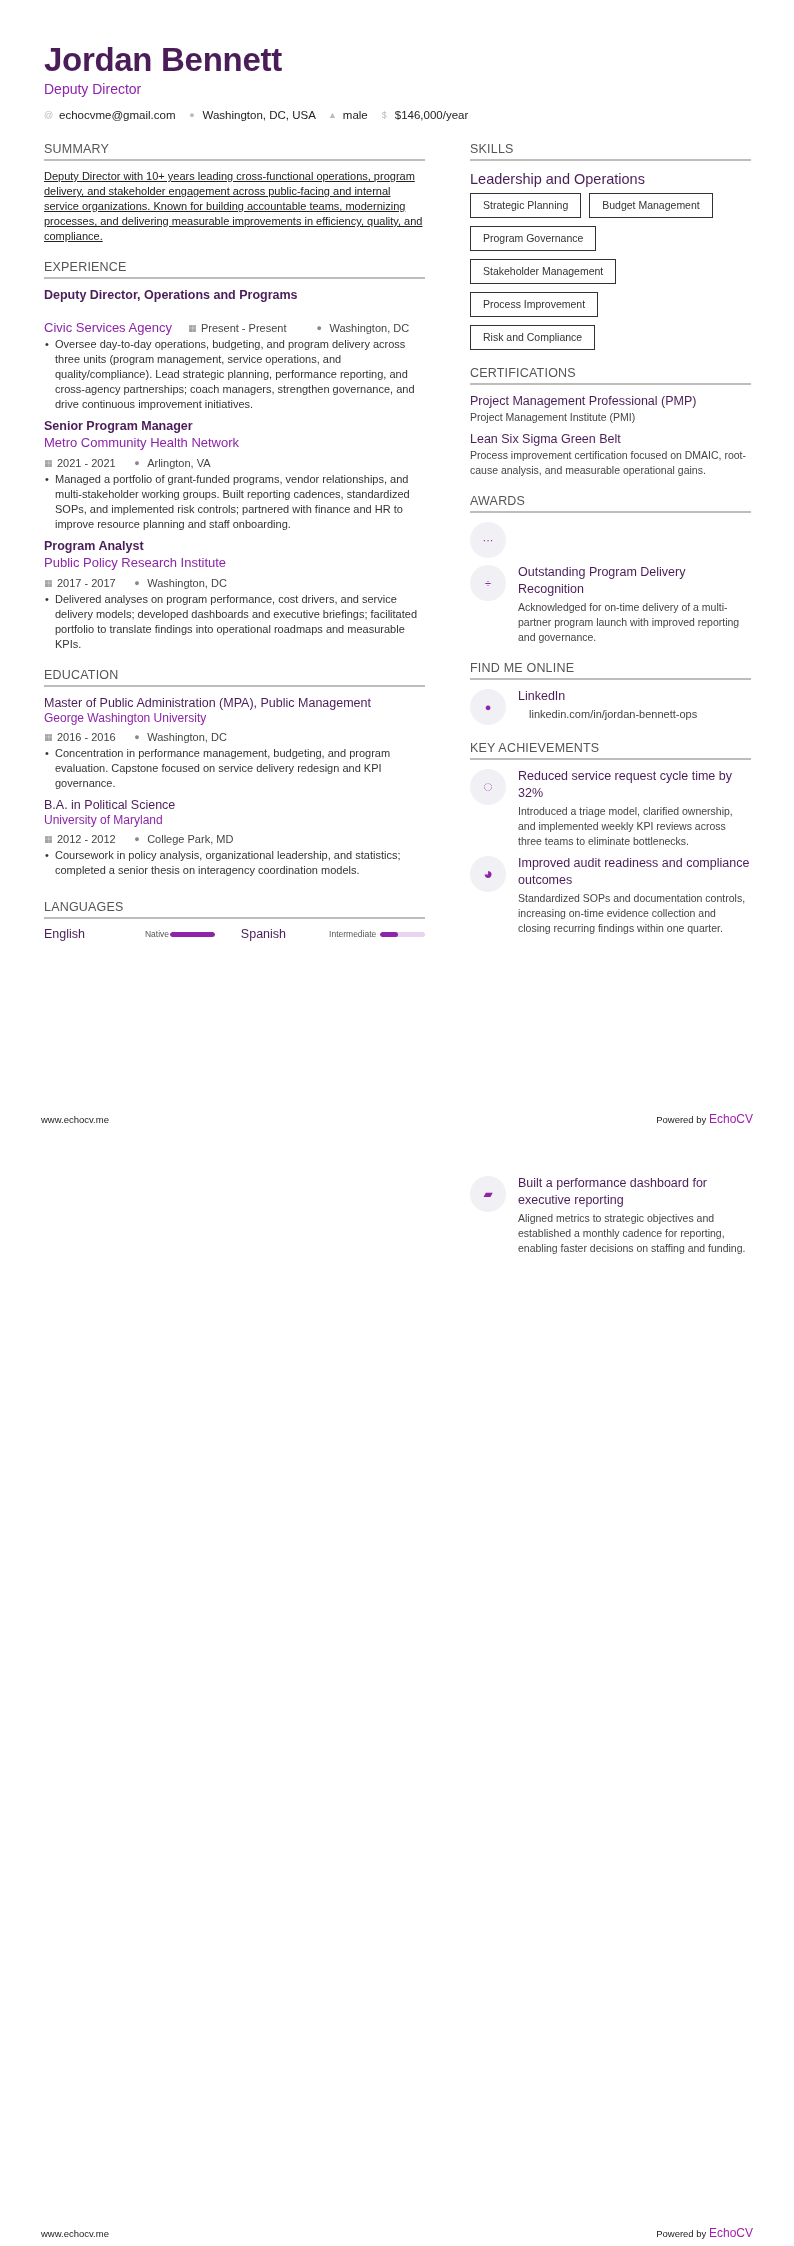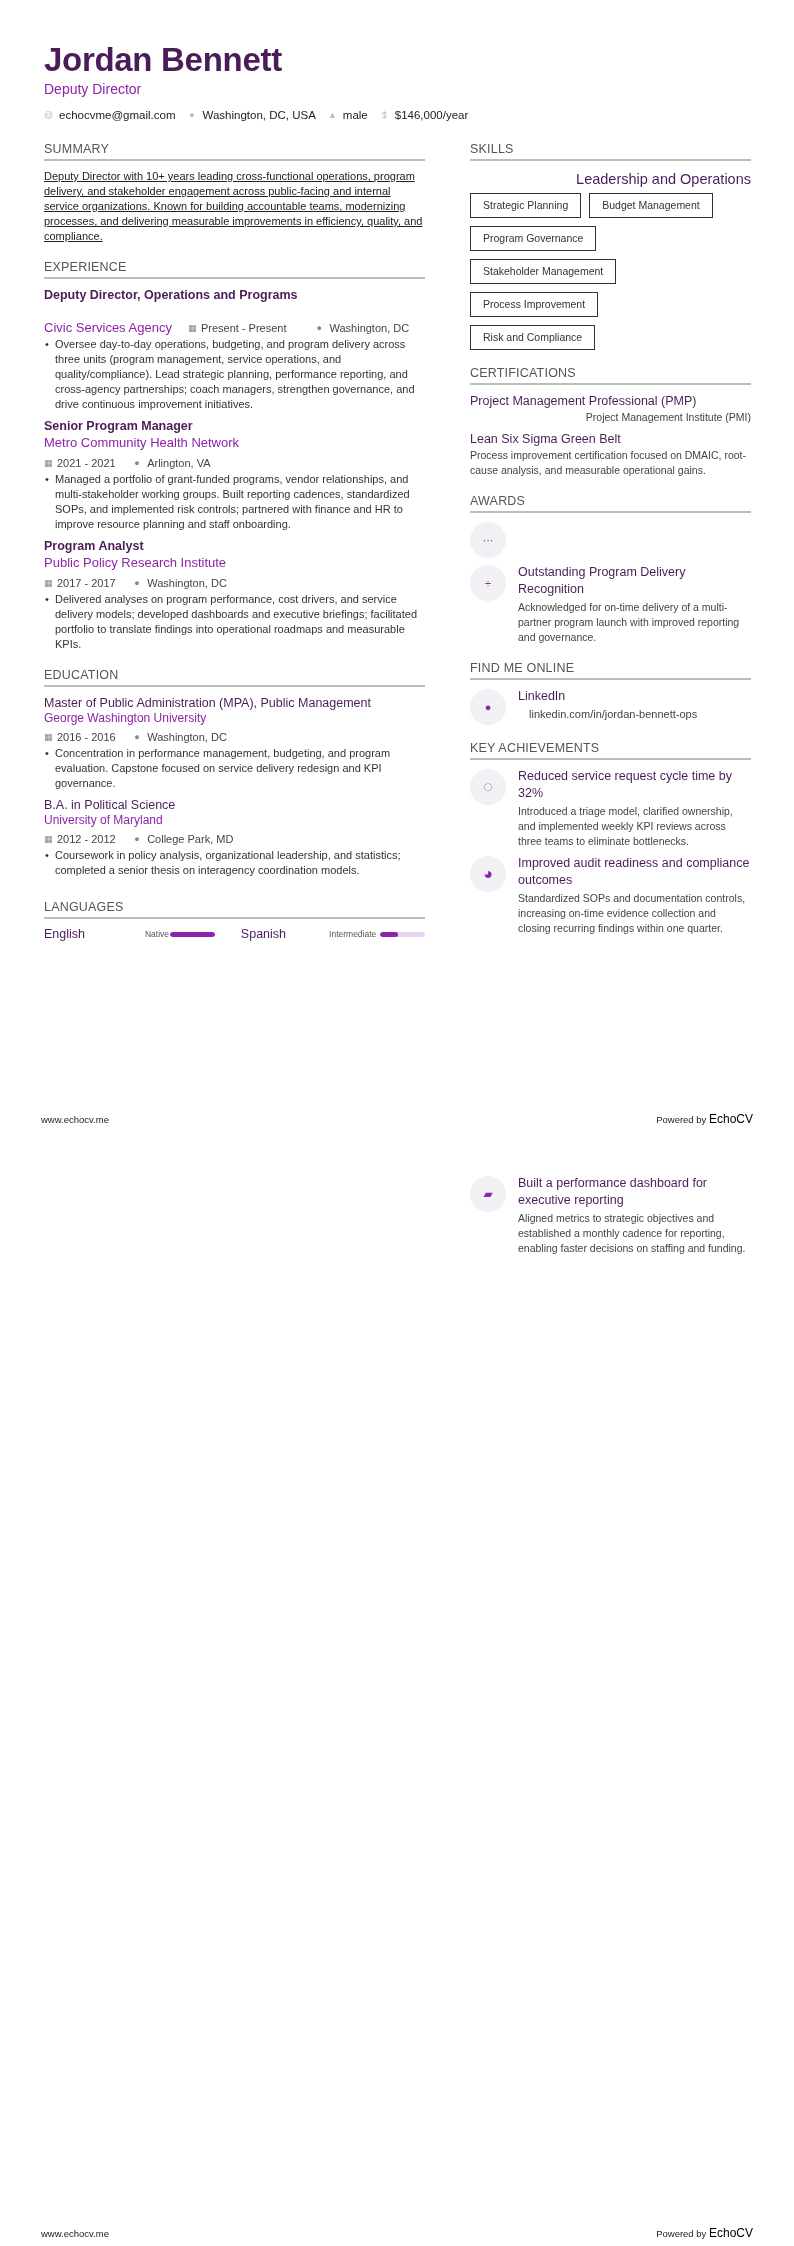--- a/index.html
+++ b/index.html
@@ -26,32 +26,32 @@
   ul.bullets { list-style: none; }
   ul.bullets li { font-size: 11px; line-height: 15px; color: #333; padding-left: 11px; position: relative; }
   ul.bullets li::before { content: "•"; position: absolute; left: 1px; top: 0; color: #333; }
   .edu-degree { font-size: 12.5px; color: #4a1d59; line-height: 16px; }
   .edu-school { font-size: 12px; color: #8e24aa; line-height: 15px; }
   .langs { display: flex; align-items: center; font-size: 12px; gap: 16px; }
   .lang-name { color: #4a1d59; font-size: 12.5px; }
   .lang-level { font-size: 8.5px; color: #555; margin-left: 0; padding-left: 27px; }
   .bar { height: 5px; border-radius: 3px; background: #e8d4f0; position: relative; overflow: hidden; }
   .bar-fill { position: absolute; left: 0; top: 0; bottom: 0; background: #8e24aa; border-radius: 3px; }
-  .skill-group { font-size: 14.5px; color: #4a1d59; line-height: 20px; margin-bottom: 4px; text-align: right; }
+  .skill-group { font-size: 14.5px; color: #4a1d59; line-height: 20px; margin-bottom: 4px; }
   .chips { display: flex; flex-wrap: wrap; gap: 8px; }
   .chip { border: 1px solid #333; font-size: 10.5px; color: #333; padding: 5px 12px; line-height: 13px; }
   .cert-name { font-size: 12.5px; color: #4a1d59; line-height: 17px; }
-  .cert-issuer { font-size: 10.5px; color: #444; line-height: 15px; margin-bottom: 6px; text-align: right; }
+  .cert-issuer { font-size: 10.5px; color: #444; line-height: 15px; margin-bottom: 6px; }
   .cert-desc { font-size: 10.5px; line-height: 15px; color: #444; }
   .item { display: flex; gap: 12px; margin-bottom: 6px; }
   .badge { width: 36px; height: 36px; border-radius: 50%; background: #f1f0f4; flex: 0 0 36px; display: flex; align-items: center; justify-content: center; color: #8e24aa; font-size: 11px; margin-top: 1px; }
   .item-title { font-size: 12.5px; color: #4a1d59; line-height: 17px; }
   .item-desc { font-size: 10.5px; line-height: 15px; color: #444; margin-top: 2px; }
   .footer { position: absolute; left: 41px; width: 712px; display: flex; justify-content: space-between; align-items: baseline; font-size: 9.5px; color: #222; }
-  .footer .brand { font-size: 12px; color: #000000; }
+  .footer .brand { font-size: 12px; color: #a21caf; }
 </style>
 </head>
 <body>
 
 <div class="header">
   <div class="name">Jordan Bennett</div>
   <div class="title">Deputy Director</div>
 </div>
 
 <div class="contacts">

